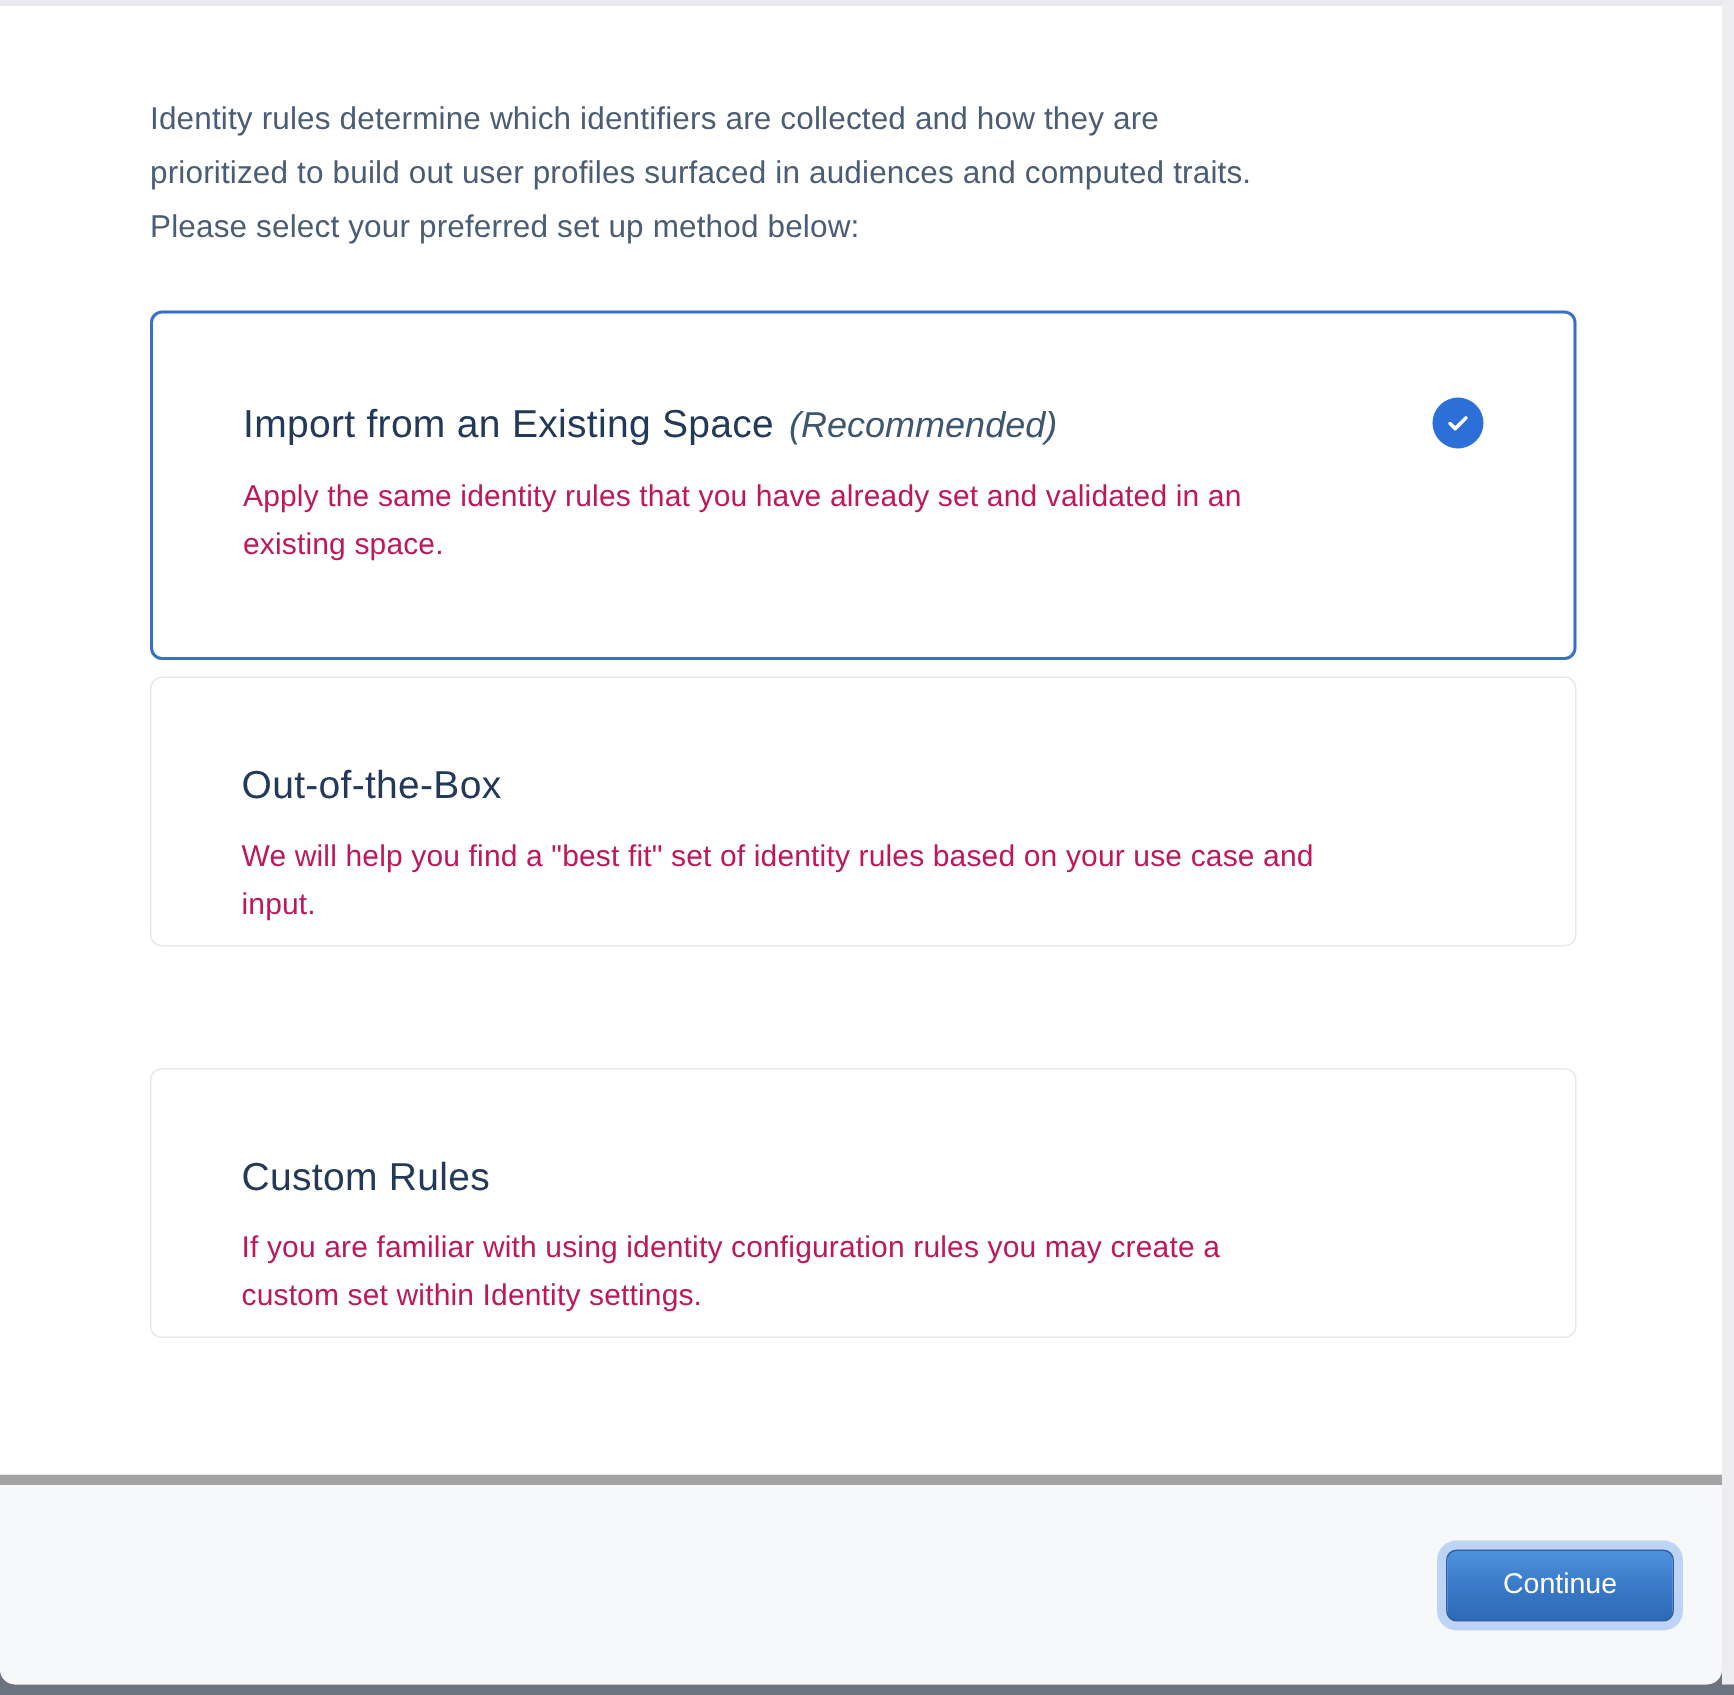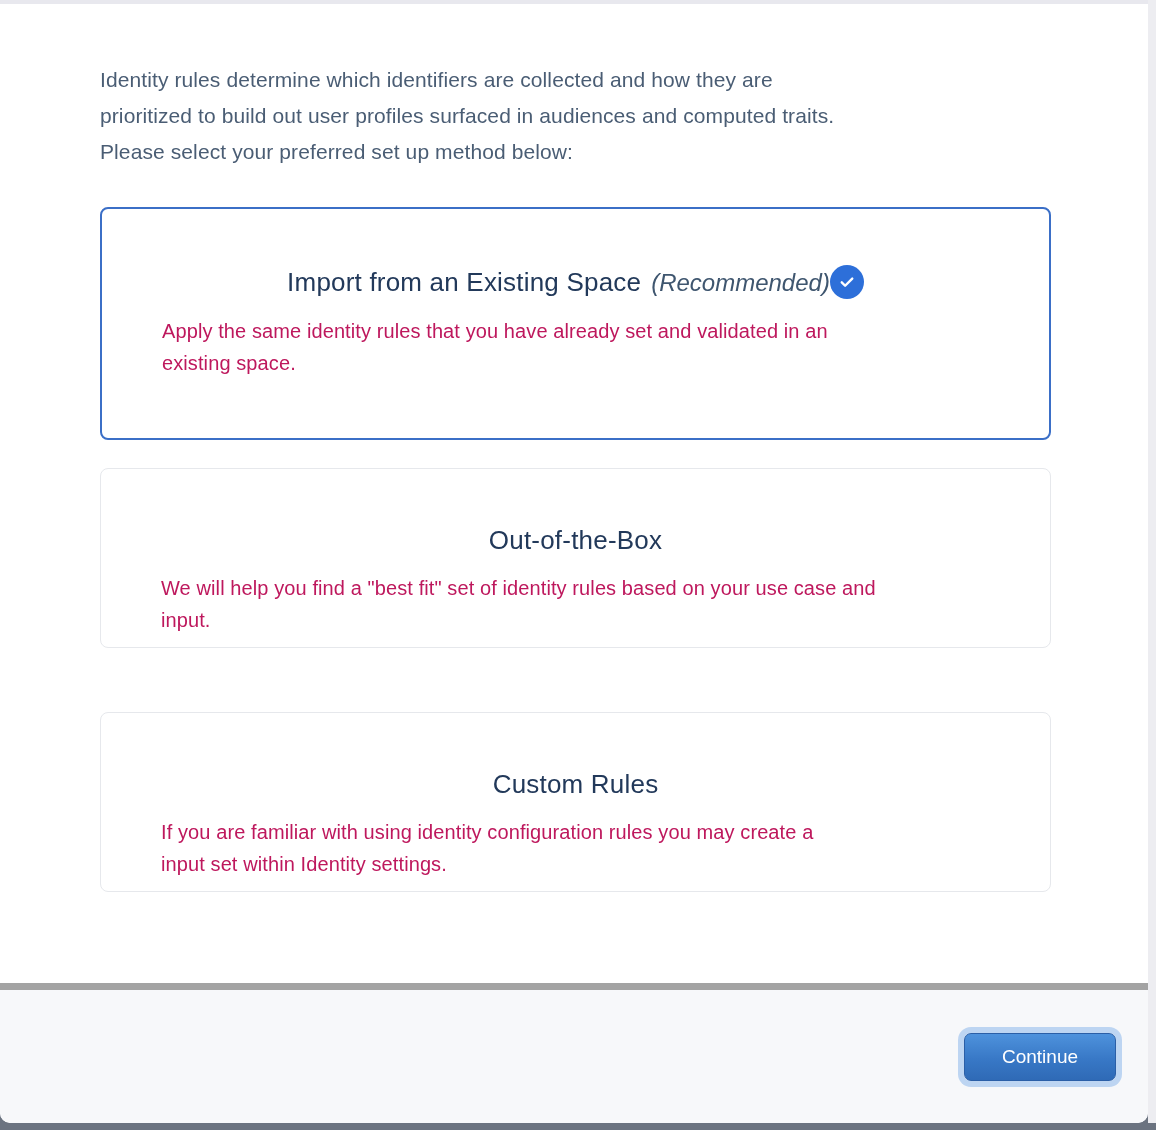--- a/index.html
+++ b/index.html
@@ -37,24 +37,24 @@
     border-radius:8px;
     background:#ffffff;
     padding:56px 60px 0 60px;
     cursor:pointer;
   }
   .card.selected {
     border:2px solid #3b6fc7;
     height:233px;
   }
   .card-1 { top:203px; }
-  .card-2 { top:464px; height:180px; }
+  .card-2 { top:447px; height:180px; }
   .card-3 { top:708px; height:180px; }
   .card-head {
-    display:flex; align-items:center; justify-content:center;
+    display:flex; align-items:center; justify-content:space-between;
     margin-bottom:16px;
   }
   .card-title-wrap { display:flex; align-items:baseline; }
   .card-title {
     font-size:26px; font-weight:500; color:#22395a;
     letter-spacing:0.2px;
   }
   .card-badge {
     font-size:24px; font-style:italic; font-weight:400;
     color:#3f566f; margin-left:10px;
@@ -135,21 +135,21 @@
   </div>
 
   <div class="card card-3">
     <div class="card-head">
       <div class="card-title-wrap">
         <span class="card-title">Custom Rules</span>
       </div>
     </div>
     <p class="card-desc">
       <span>If you are familiar with using identity configuration rules you may create a</span>
-      <span>input set within Identity settings.</span>
+      <span>custom set within Identity settings.</span>
     </p>
   </div>
 
   <div class="footer">
     <button class="continue-btn">Continue</button>
   </div>
 
 </div>
 
 </body></html>

